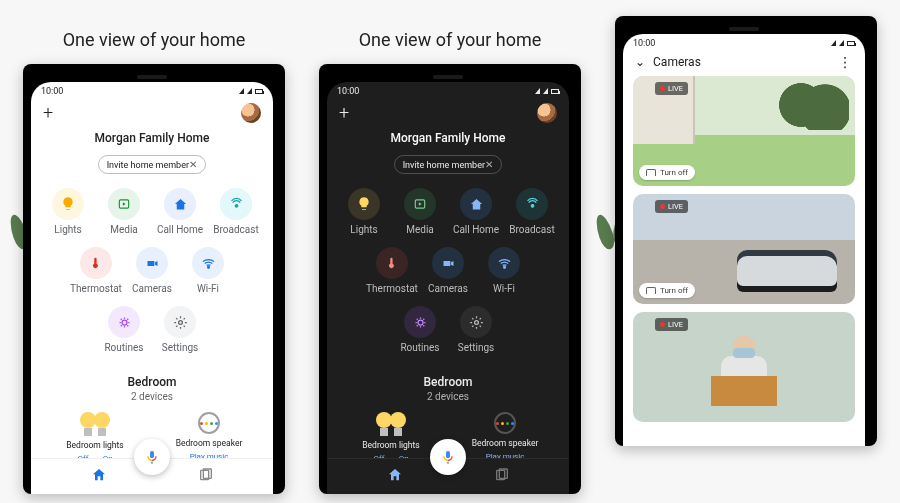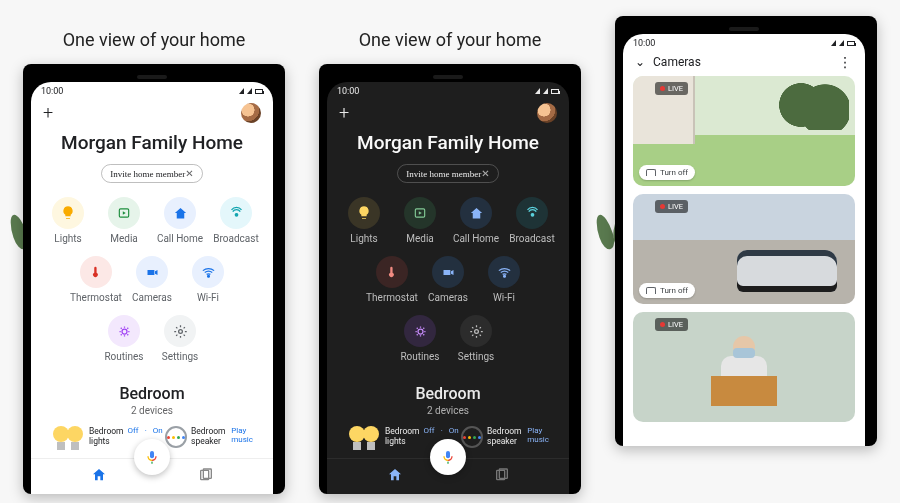--- a/index.html
+++ b/index.html
@@ -79,54 +79,53 @@
   .status-icons { display:flex; gap:3px; align-items:center; }
   .tri { width:0;height:0;border-left:5px solid transparent;border-right:0 solid transparent;border-bottom:6px solid currentColor;}
   .batt { width:8px;height:5px;border:1px solid currentColor; position:relative;}
   .batt::after{content:'';position:absolute;right:-2px;top:1px;width:1px;height:3px;background:currentColor;}
 
   .scroll { flex:1; overflow:hidden; padding: 0 10px; }
   .topbar { display:flex; justify-content:space-between; align-items:center; padding:4px 2px 6px; }
   .plus-icon { font-size:18px; font-weight:300; }
   .avatar { width:20px;height:20px;border-radius:50%;
     background: radial-gradient(circle at 35% 35%, #f6c392 35%, #a56b45 36% 60%, #6a4126 61%); }
-  .home-title { text-align:center; font-size:19px; font-weight:500; margin-top:2px;}
+  .home-title { text-align:center; font-size:12px; font-weight:500; margin-top:2px;}
   .screen.dark .home-title{color:#fafafa;}
   .chip {
     margin: 10px auto 0;
     display:flex; align-items:center; 
     border:1px solid currentColor;
     border-color: rgba(128,128,128,.5);
     border-radius: 14px;
     padding: 3px 8px;
     font-size: 9px;
     width:fit-content;
-    font-family:Liberation Serif, serif;
   }
   .chip .x { font-size:10px; opacity:.7;}
   .grid {
     display:flex; flex-wrap:wrap; justify-content:center;
     gap: 6px 8px;
     margin-top: 14px;
   }
   .tile { width:44px; display:flex; flex-direction:column; align-items:center; gap:4px;}
   .tile .circ {
     width:32px;height:32px;border-radius:50%;
     display:flex;align-items:center;justify-content:center;
     font-size:14px;
   }
   .tile .lbl { font-size:10px; text-align:center; white-space:nowrap;}
   .screen.light .lbl{ color:#5f6368;}
   .screen.dark  .lbl{ color:#bdbdbd;}
 
   .room { text-align:center; margin-top:16px;}
-  .room .rn { font-size:16px; font-weight:500;}
+  .room .rn { font-size:12px; font-weight:500;}
   .room .rc { font-size:10px; opacity:.7; margin-top:2px;}
   .devices { display:flex; justify-content:center; gap:26px; margin-top:10px;}
-  .device { width:88px; display:flex; flex-direction:row; gap:4px;}
+  .device { width:88px; display:flex; flex-direction:column; align-items:center; gap:4px;}
   .device .dn { font-size:8.5px;}
   .device .dc { font-size:8px; display:flex; gap:6px; color:#1a73e8;}
   .screen.dark .device .dc{ color:#8ab4f8;}
   .bulbs { display:flex; gap:-4px;}
   .bulb { width:20px;height:24px; position:relative;}
   .bulb::before{content:'';position:absolute;top:0;left:2px;width:16px;height:16px;border-radius:50%;background:var(--bc,#fdd663);}
   .bulb::after{content:'';position:absolute;bottom:0;left:6px;width:8px;height:8px;background:#bfbfbf; }
   .speaker { width:22px;height:22px;border-radius:50%;border:2px solid #aaa;display:flex;align-items:center;justify-content:center;gap:2px;}
   .dot{width:3px;height:3px;border-radius:50%;}
   .screen.light .speaker{border-color:#9aa0a6;}

